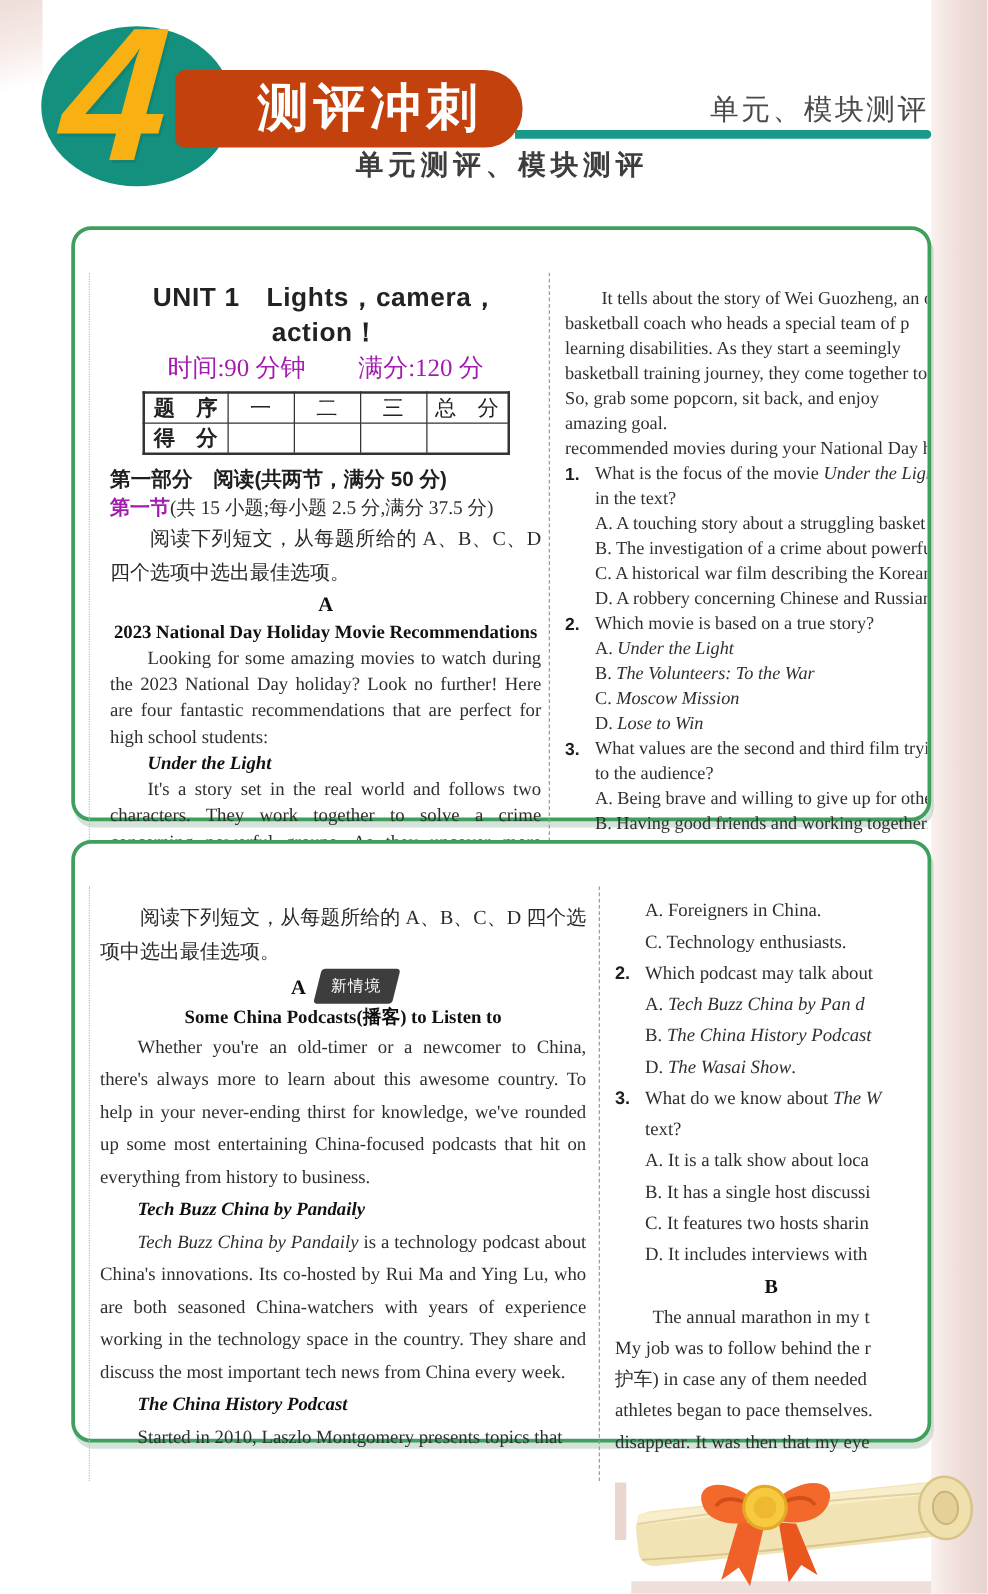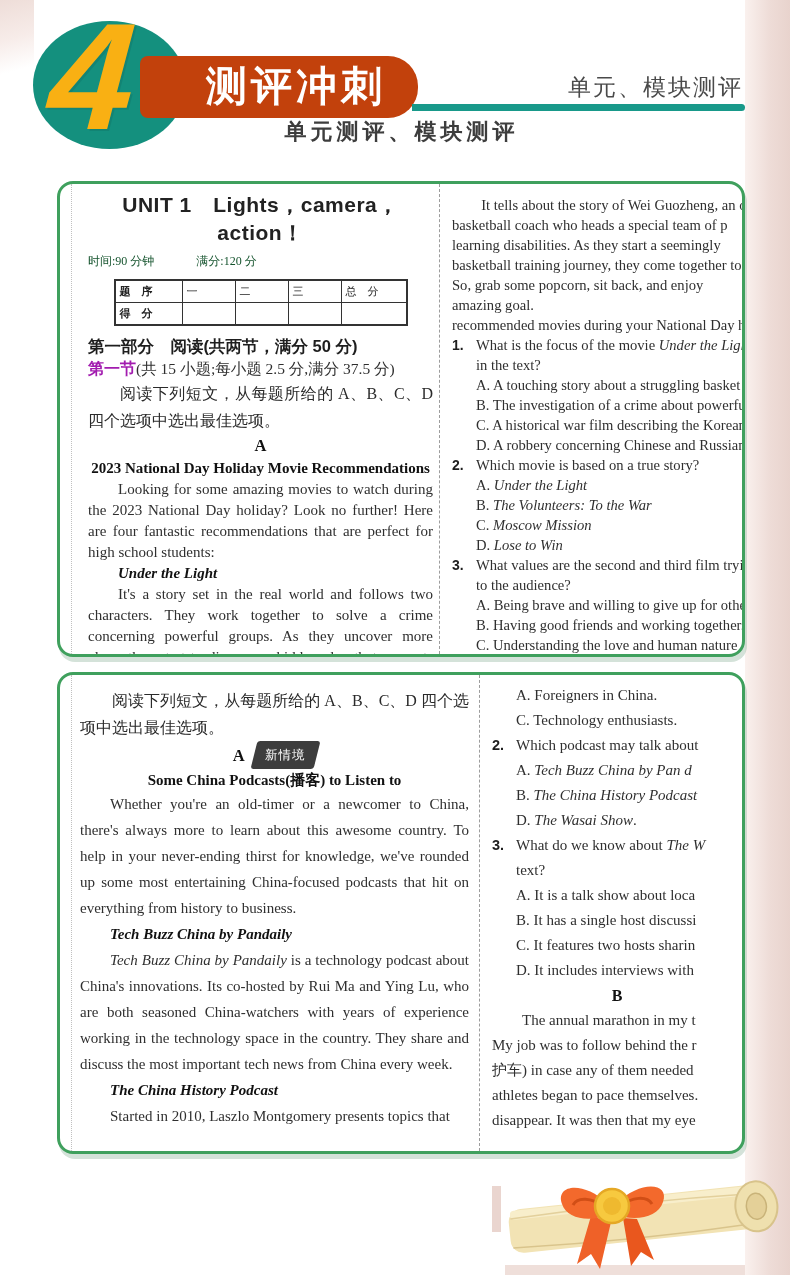--- a/index.html
+++ b/index.html
@@ -32,36 +32,36 @@
     background:#18998A;border-radius:0 4px 4px 0;}
   .hdr-subtitle{position:absolute;left:0;top:117px;width:745px;padding-left:58px;box-sizing:border-box;
     text-align:center;font-family:"Liberation Sans",sans-serif;font-weight:bold;
     font-size:22px;color:#3d3d3d;letter-spacing:4px;}
   
   .paper-box{position:absolute;left:57px;width:688px;background:#fff;
     border:3px solid #3FA05D;border-radius:16px;
     box-shadow:2px 5px 0 rgba(160,190,170,.45);box-sizing:border-box;}
   #box1{top:181px;height:476px;}
   #box2{top:672px;height:482px;}
-  .box-inner{position:relative;height:100%;display:flex;overflow:hidden;border-radius:12px;}
+  .box-inner{position:relative;height:100%;display:flex;overflow:hidden;border-radius:12px;margin-top:34px;}
   .box-inner::before{content:"";position:absolute;left:11px;top:0;bottom:0;
     border-left:1px dotted #c0c0c0;}
   .col{box-sizing:border-box;overflow:hidden;}
   .col-l1{width:380px;padding:7px 6px 0 28px;border-right:1px dashed #9c9c9c;}
   .col-r1{flex:1;padding:11px 0 0 12px;}
   .col-l2{width:420px;padding:12px 10px 0 20px;border-right:1px dashed #9c9c9c;}
   .col-r2{flex:1;padding:8px 0 0 12px;}
   
   .unit-title{font-family:"Liberation Sans",sans-serif;font-weight:600;font-size:21px;
     color:#222;text-align:center;letter-spacing:.5px;line-height:28px;}
-  .meta{font-size:12px;line-height:22px;margin-top:3px;color:#14532d;}
+  .meta{text-align:center;font-size:20px;line-height:22px;margin-top:3px;color:#a21caf;}
   .meta .gap{display:inline-block;width:42px;}
   .score-table{border-collapse:collapse;margin:7px auto 8px;border:2px solid #333;}
-  .score-table td{border:1px solid #333;height:21px;text-align:left;
-    font-size:11px;color:#222;padding:0 4px;}
+  .score-table td{border:1px solid #333;height:21px;text-align:center;
+    font-size:17px;color:#222;padding:0 4px;}
   .score-table td.c0{width:58px;font-weight:bold;font-family:"Liberation Sans",sans-serif;}
   .score-table td.cm{width:44px;}
   .score-table td.cl{width:56px;}
   .part-heading{font-family:"Liberation Sans",sans-serif;font-weight:bold;font-size:16.5px;
     color:#1e1e1e;line-height:24px;margin-top:3px;}
   .section-line{font-size:15.5px;line-height:22px;color:#2f2f2f;}
   .section-line b{font-family:"Liberation Sans",sans-serif;font-size:16px;color:#a21caf;}
   .cn{margin:0;font-size:16px;line-height:27px;text-align:justify;text-indent:2em;color:#2a2a2a;}
   .center-label{text-align:center;font-weight:bold;font-size:16.5px;line-height:23px;color:#111;}
   .passage-title{text-align:center;font-weight:bold;font-size:15px;line-height:22px;color:#111;}

